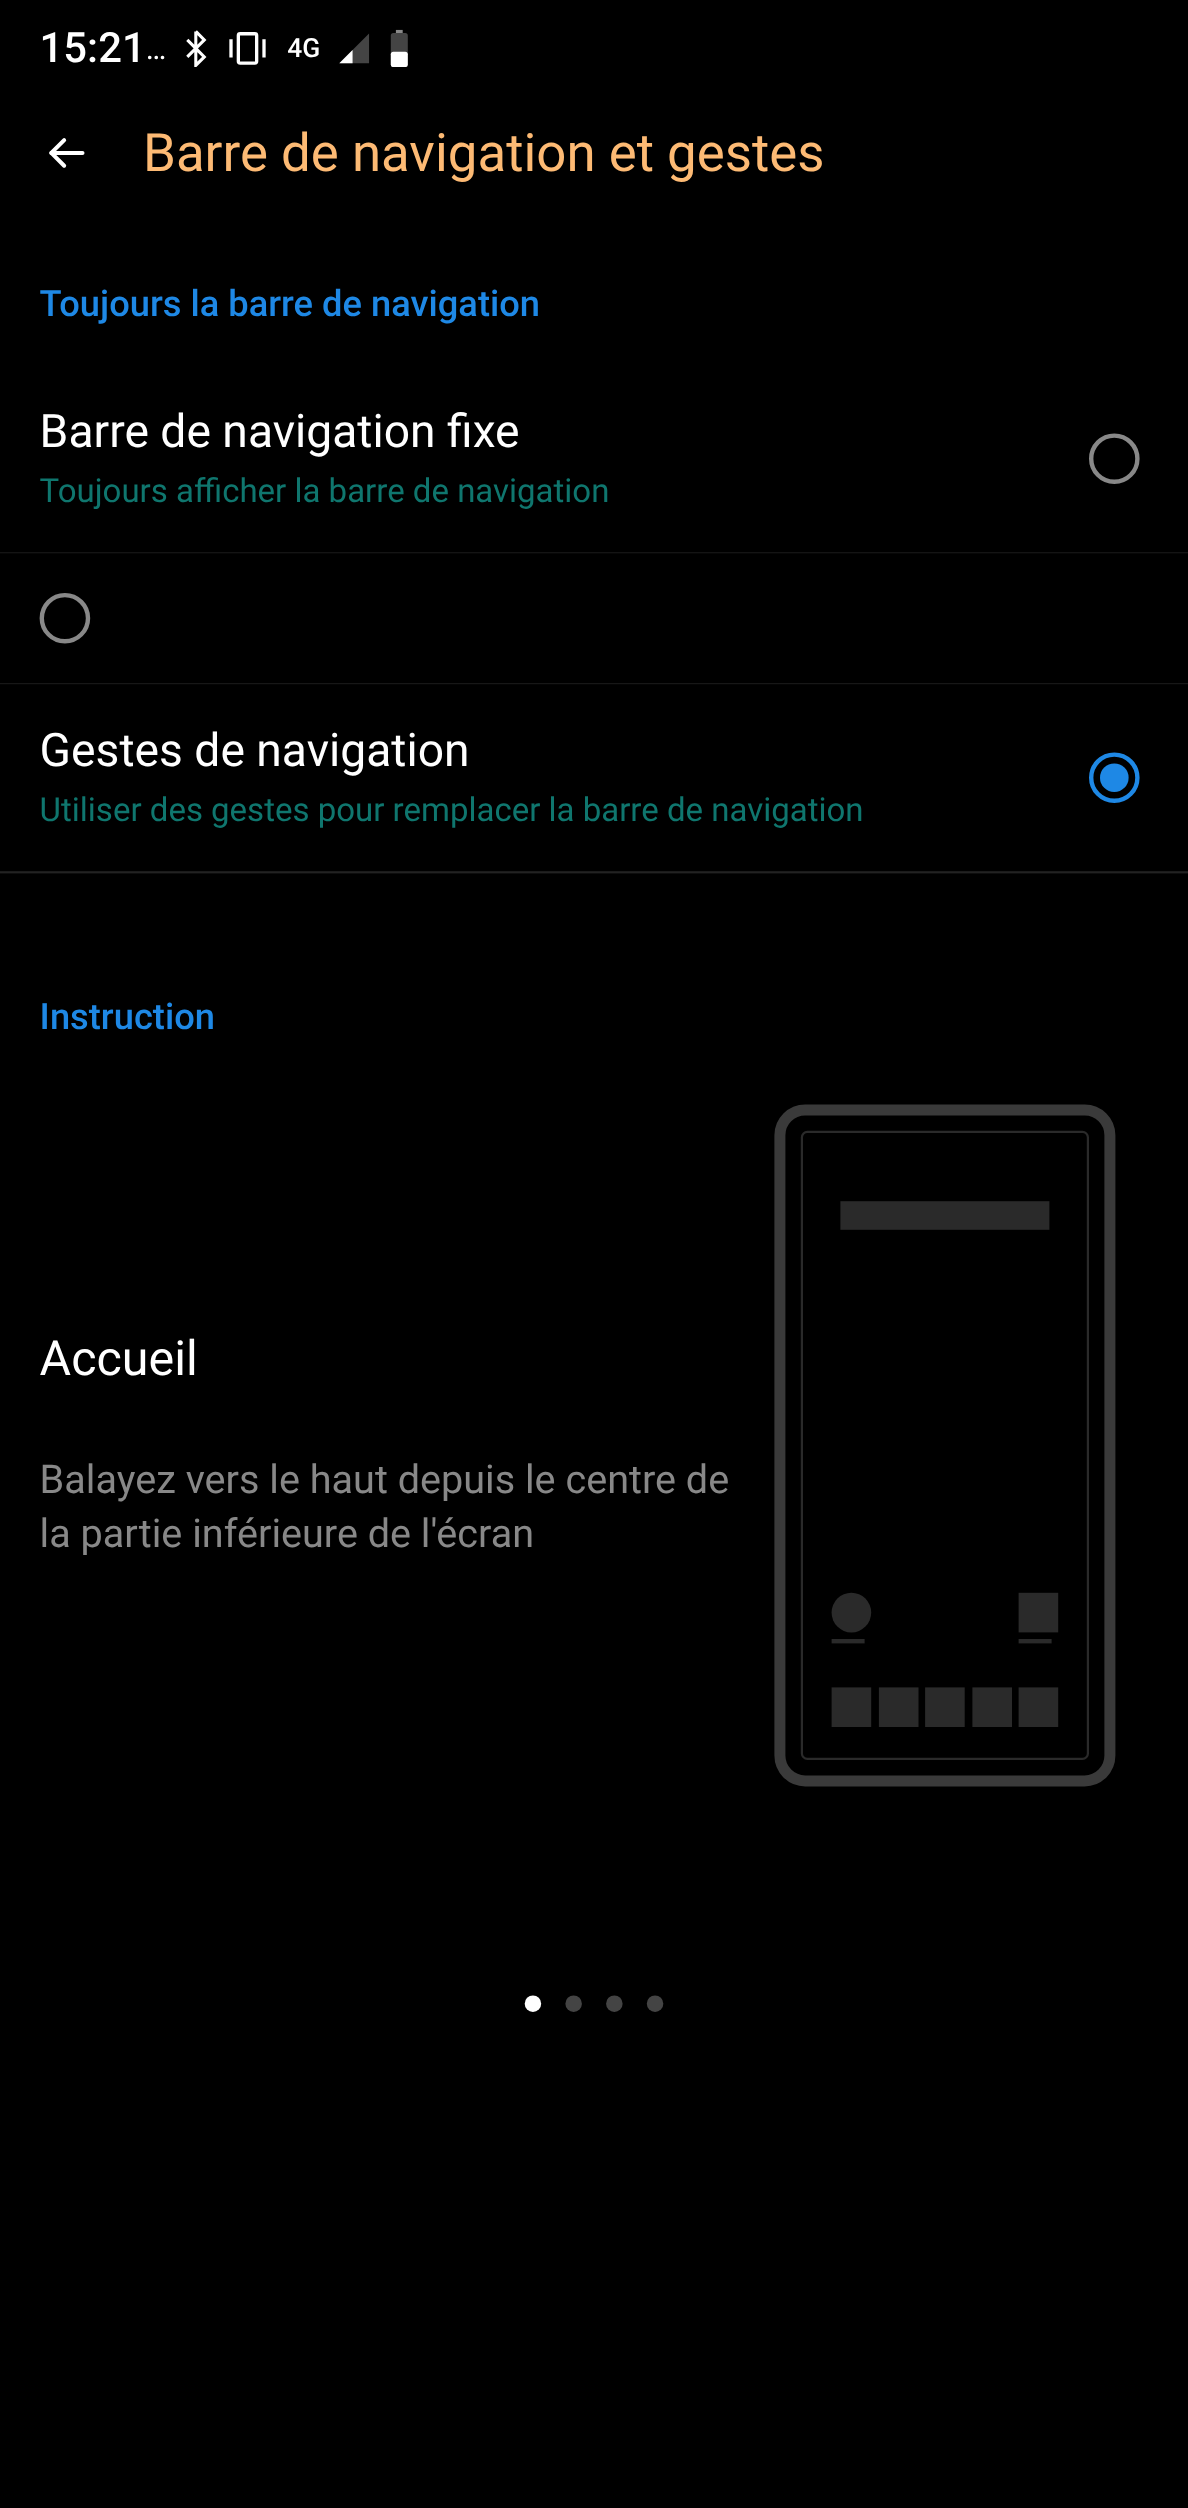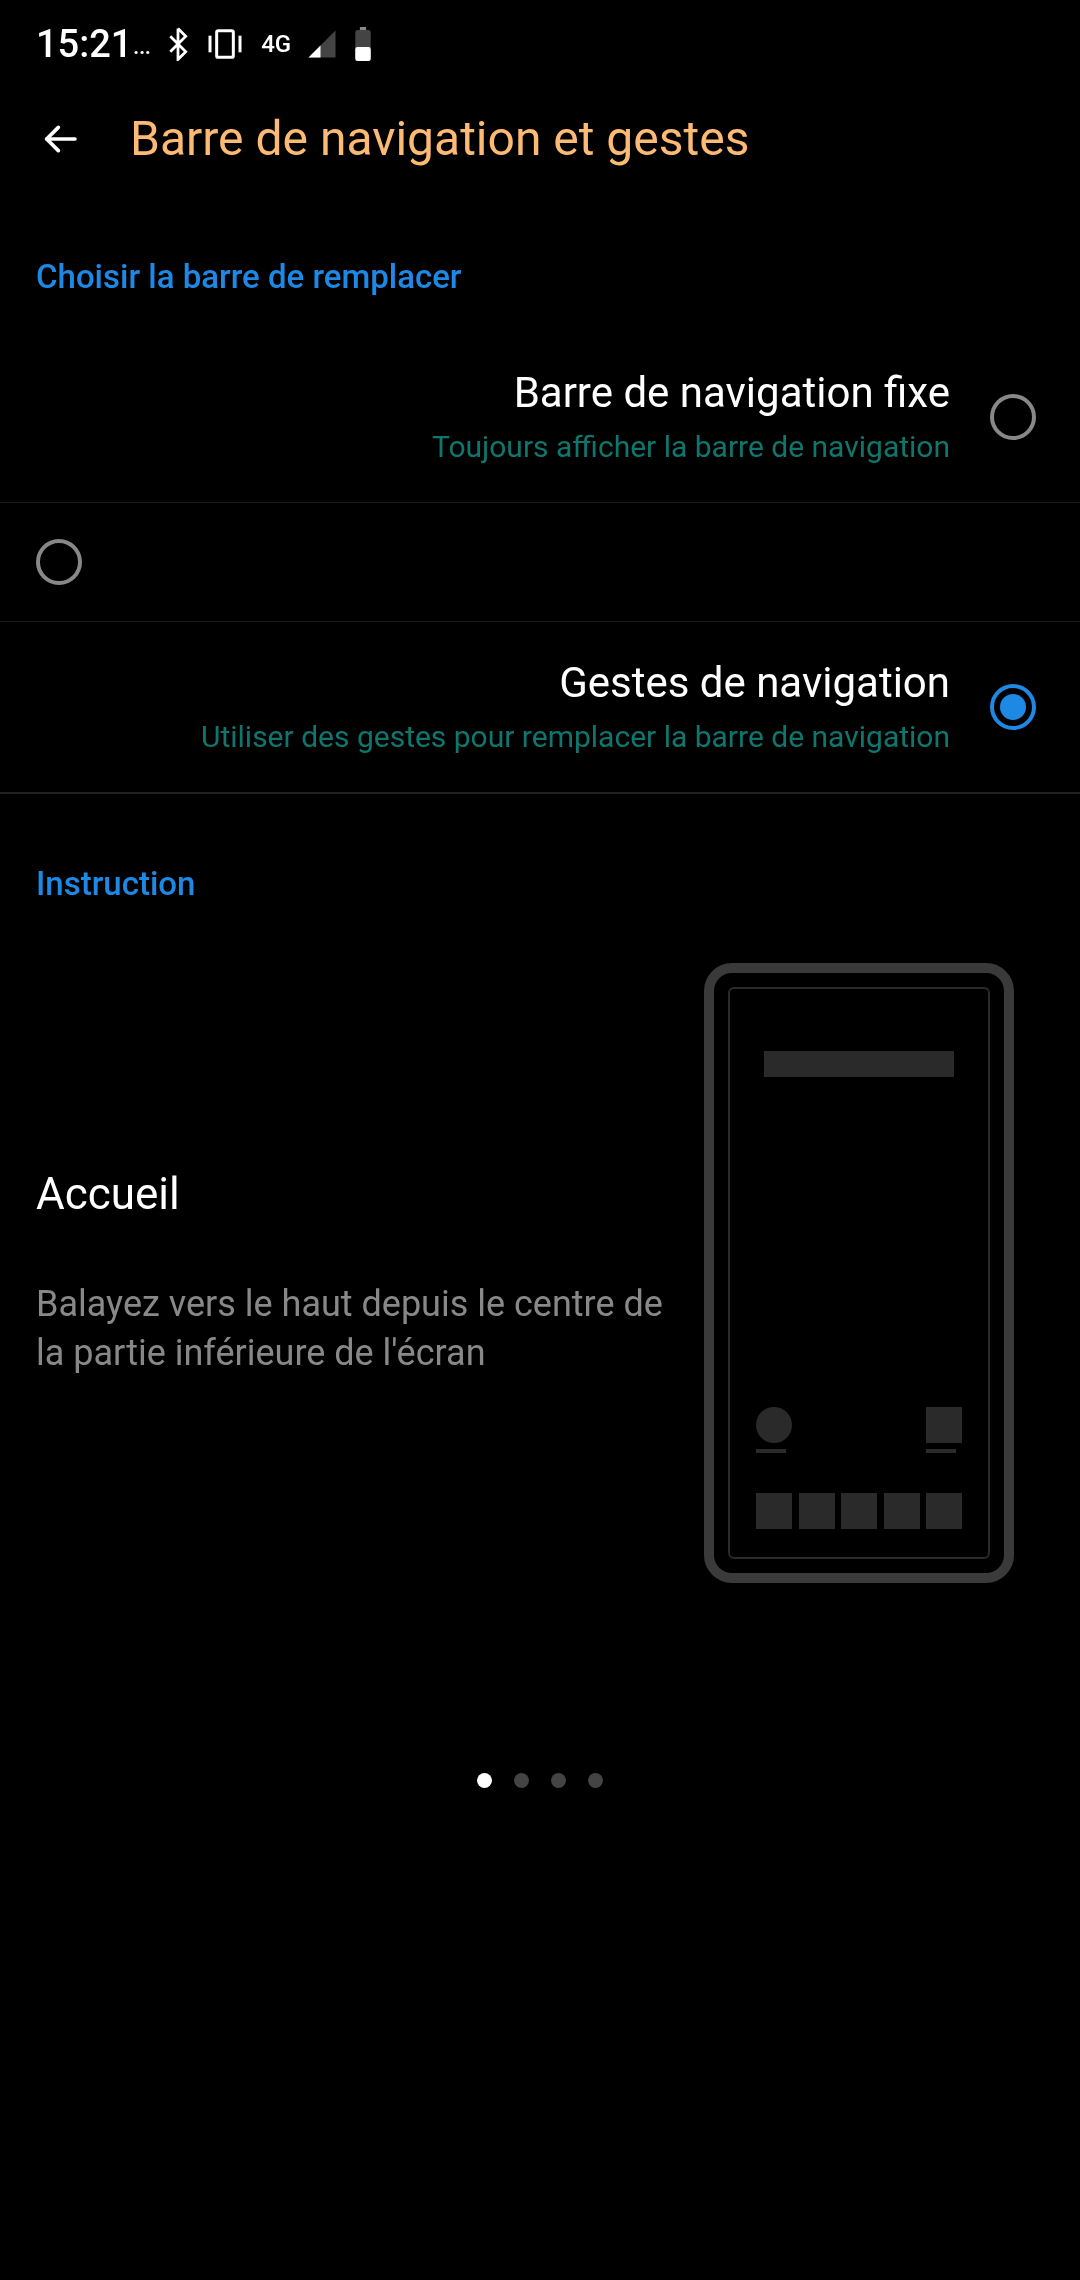--- a/index.html
+++ b/index.html
@@ -57,21 +57,20 @@
       color: #1E88E5;
       padding: 50px 36px 36px 36px;
     }
     .option-item {
       display: flex;
       justify-content: space-between;
       align-items: center;
       padding: 36px 44px 36px 36px;
       border-bottom: 1px solid #1a1a1a;
       cursor: pointer;
-      text-align: right;
     }
     .option-item:last-of-type { border-bottom: none; }
     .option-text {
       flex: 1;
       padding-right: 40px;
     }
     .option-title {
       font-size: 42px;
       font-weight: 400;
       color: #ffffff;
@@ -106,20 +105,21 @@
       border-bottom: 2px solid #222222;
     }
     .instruction-section {
       padding: 0 36px;
     }
     .instruction-header {
       font-size: 33px;
       font-weight: 500;
       color: #1E88E5;
       padding: 70px 0 60px 0;
+      margin-top: 41px;
     }
     .instruction-content {
       display: flex;
       align-items: center;
       gap: 40px;
     }
     .instruction-text {
       flex: 1;
     }
     .instruction-title {
@@ -228,21 +228,21 @@
 <div class="app-bar">
   <div class="back-arrow">
     <svg width="44" height="44" viewBox="0 0 24 24" fill="none" stroke="#ffffff" stroke-width="2.2" stroke-linecap="round" stroke-linejoin="round">
         <line x1="21" y1="12" x2="4" y2="12"></line>
         <polyline points="11 5 4 12 11 19"></polyline>
       </svg>
   </div>
   <div class="app-title">Barre de navigation et gestes</div>
 </div>
 
-<div class="section-header">Choisir la barre de remplacer</div>
+<div class="section-header">Toujours la barre de navigation</div>
 
 <div class="options-group">
   <div class="option-item">
     <div class="option-text">
       <div class="option-title">Barre de navigation fixe</div>
       <div class="option-subtitle">Toujours afficher la barre de navigation</div>
     </div>
     <div class="radio"></div>
   </div>
 

